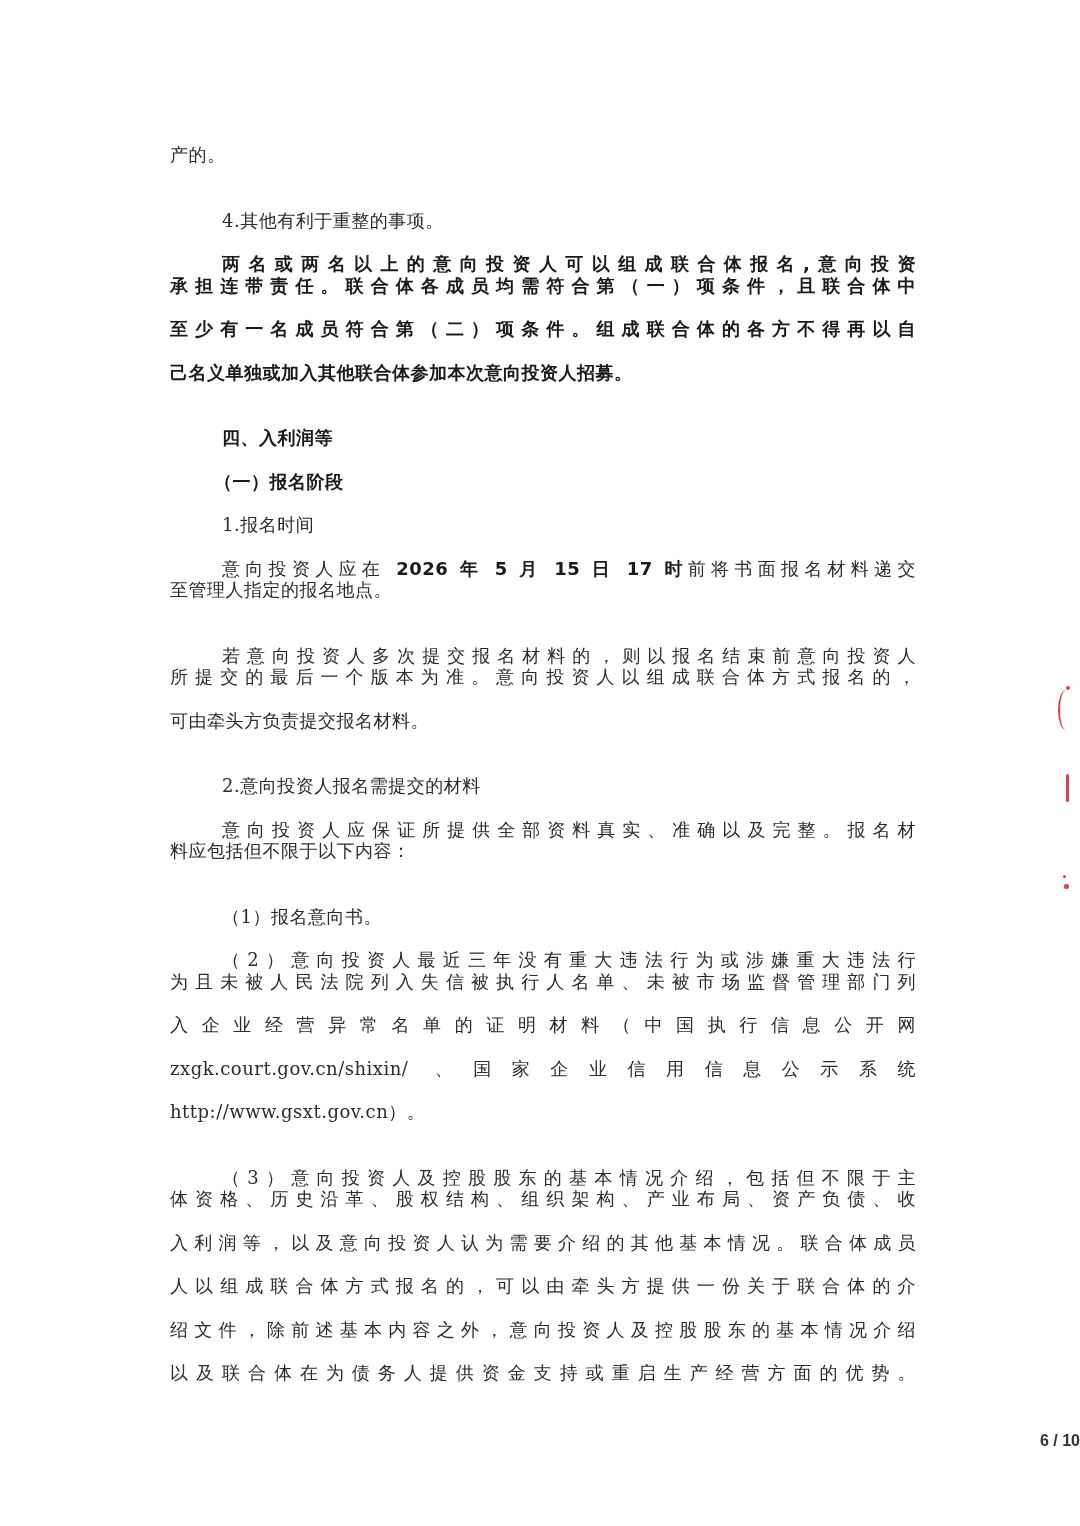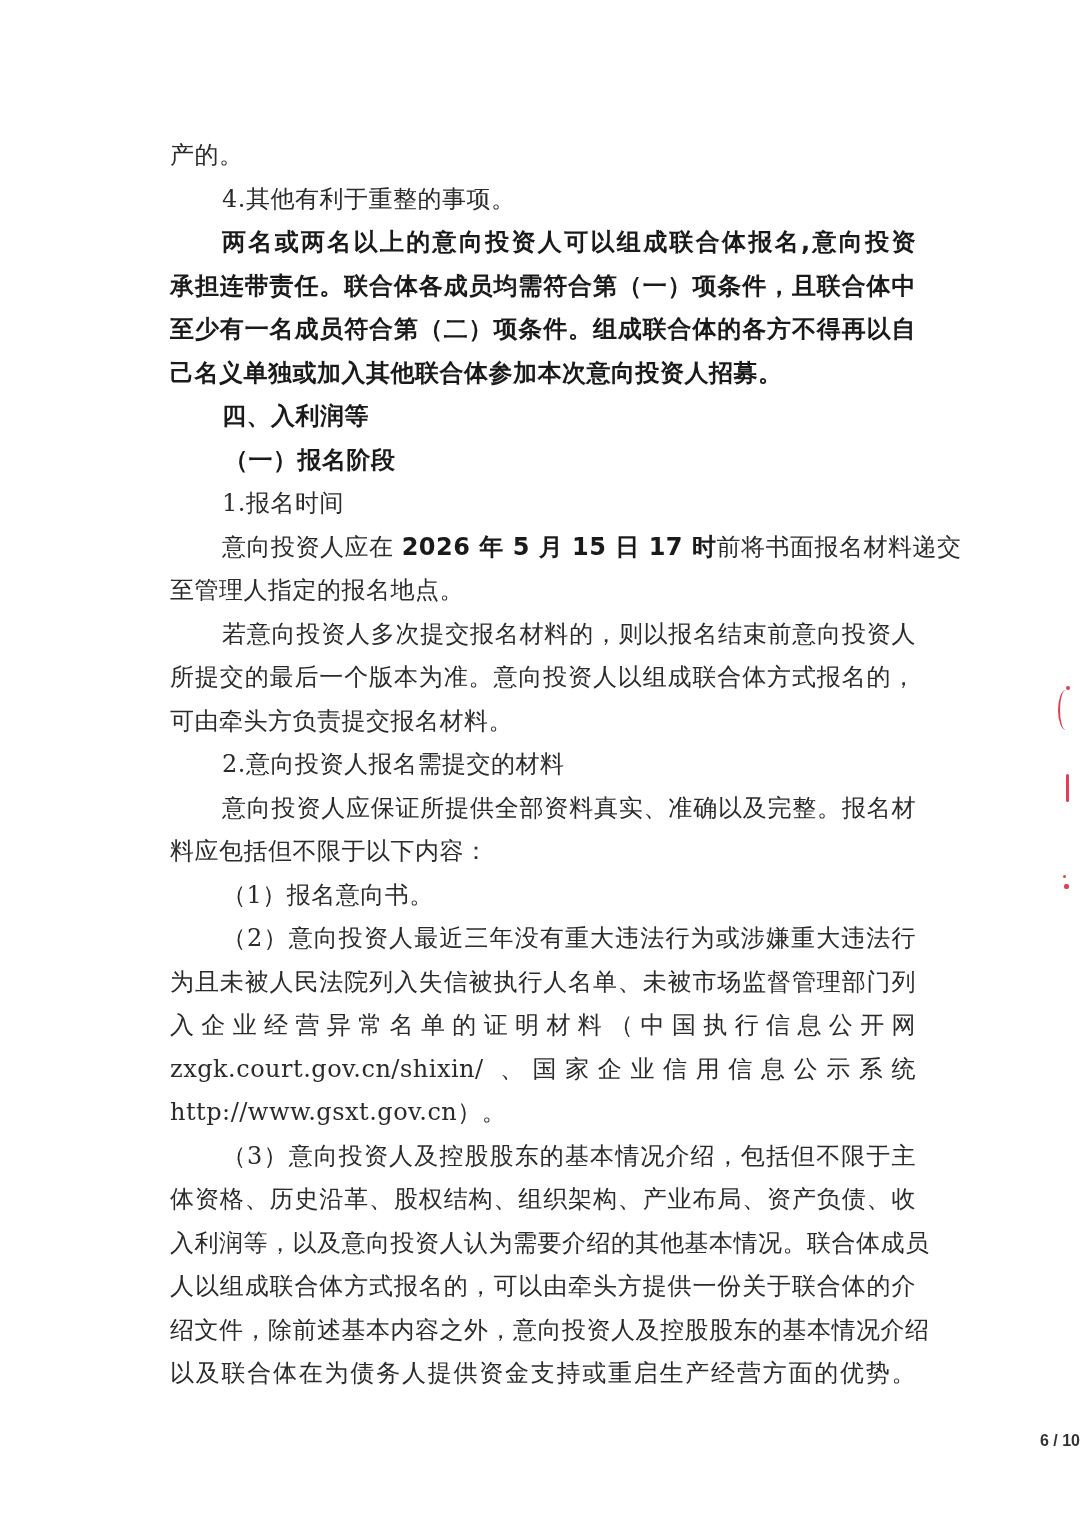--- a/index.html
+++ b/index.html
@@ -6,25 +6,25 @@
   body {
     width: 1080px; height: 1526px; background: #ffffff;
     position: relative; overflow: hidden;
     font-family: "DejaVu Serif", "Liberation Serif", serif;
     color: #2b2b2b;
   }
   .page { position: absolute; left: 0; top: 0; width: 1080px; height: 1526px; }
   .line {
     position: absolute; left: 170px; width: 746px;
     height: 30px; line-height: 30px;
-    font-size: 24px; white-space: nowrap;
+    font-size: 18px; white-space: nowrap;
     text-align: justify; text-align-last: justify;
     letter-spacing: 0.5px;
   }
-  .line.indent { left: 222px; width: 694px; }
+  .line.indent { left: 222px; width: 694px; margin-top: 22px; }
   .line.nojust { text-align: left; text-align-last: left; }
   .line.bold { font-weight: bold; color: #1a1a1a; font-family: "DejaVu Sans", "Liberation Sans", sans-serif; }
   .line.heading { font-weight: bold; color: #1a1a1a; font-family: "DejaVu Sans", "Liberation Sans", sans-serif; }
   .mono { font-family: "DejaVu Serif", "Liberation Serif", serif; }
   .b { font-weight: bold; font-family: "DejaVu Sans", "Liberation Sans", sans-serif; color: #1a1a1a; }
   .page-number {
     position: absolute; left: 0; width: 1080px; top: 1432px;
     text-align: right; font-size: 16px; font-weight: bold;
     font-family: "Liberation Sans", "DejaVu Sans", sans-serif; color: #333;
   }
@@ -39,21 +39,21 @@
 
 <div class="page">
 
   <div class="line nojust" style="top:140px">产的。</div>
   <div class="line indent nojust" style="top:184px">4.其他有利于重整的事项。</div>
   <div class="line indent bold" style="top:227px">两名或两名以上的意向投资人可以组成联合体报名,意向投资</div>
   <div class="line bold" style="top:271px">承担连带责任。联合体各成员均需符合第（一）项条件，且联合体中</div>
   <div class="line bold" style="top:314px">至少有一名成员符合第（二）项条件。组成联合体的各方不得再以自</div>
   <div class="line bold nojust" style="top:358px">己名义单独或加入其他联合体参加本次意向投资人招募。</div>
   <div class="line indent heading nojust" style="top:401px">四、入利润等</div>
-  <div class="line indent heading nojust" style="top:445px; left:224px">（一）报名阶段</div>
+  <div class="line indent heading nojust" style="top:445px; left:214px">（一）报名阶段</div>
   <div class="line indent nojust" style="top:488px">1.报名时间</div>
 
   <div class="line indent" style="top:532px">
     <span>意向投资人应在 </span><span class="b">2026 年 5 月 15 日 17 时</span><span>前将书面报名材料递交</span>
   </div>
 
   <div class="line nojust" style="top:575px">至管理人指定的报名地点。</div>
   <div class="line indent" style="top:619px">若意向投资人多次提交报名材料的，则以报名结束前意向投资人</div>
   <div class="line" style="top:662px">所提交的最后一个版本为准。意向投资人以组成联合体方式报名的，</div>
   <div class="line nojust" style="top:706px">可由牵头方负责提交报名材料。</div>

